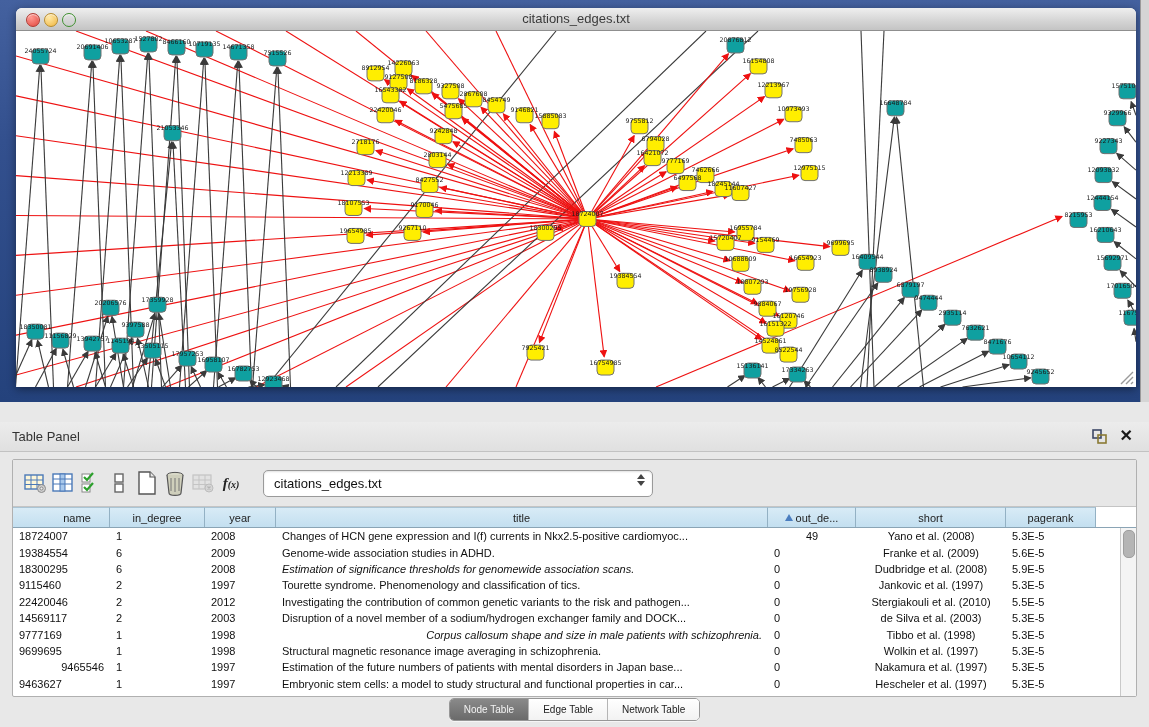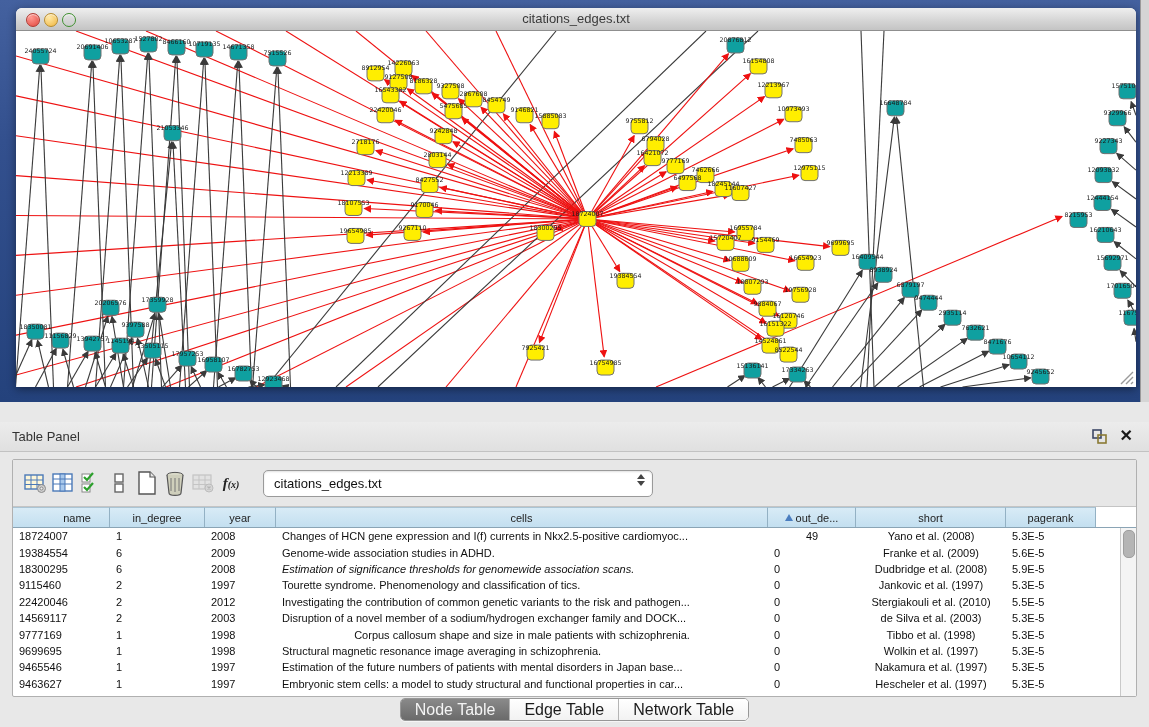--- a/index.html
+++ b/index.html
@@ -91,21 +91,21 @@
   .t-cell{font-size:11px;color:#101010;box-sizing:border-box;padding:0 6px;white-space:nowrap;overflow:hidden;text-overflow:ellipsis;}
   .vscroll{
     position:absolute;right:0;top:21px;bottom:0;width:15px;
     background:#f4f4f4;border-left:1px solid #c9c9c9;
   }
   .vthumb{position:absolute;left:2px;top:2px;width:10px;height:26px;border-radius:5px;background:#b5b5b5;border:1px solid #9e9e9e;cursor:pointer;}
   
   .tabs-wrap{position:absolute;left:0;right:0;top:276px;display:flex;justify-content:center;}
   .seg{display:flex;border:1px solid #979797;border-radius:5px;overflow:hidden;height:21px;background:#fff;box-shadow:0 1px 0 rgba(255,255,255,.6);}
   .seg .tab{
-    font-size:16px;color:#1c1c1c;padding:0 14px;display:flex;align-items:center;cursor:pointer;
+    font-size:10px;color:#1c1c1c;padding:0 14px;display:flex;align-items:center;cursor:pointer;
     border-right:1px solid #b5b5b5;background:linear-gradient(180deg,#ffffff,#f2f2f2);
   }
   .seg .tab:last-child{border-right:none;}
   .seg .tab.sel{background:linear-gradient(180deg,#8a8a8a,#6a6a6a);color:#f4f4f4;}
   
   .statusbar{position:absolute;left:15px;right:0;bottom:0;height:24px;}
   .status-right{position:absolute;right:14px;bottom:5px;display:flex;align-items:center;gap:6px;}
   .status-label{font-size:11px;color:#333;}
   .mem-dot{width:13px;height:13px;border-radius:50%;background:radial-gradient(circle at 35% 30%,#7fdc6e,#33a832);border:1px solid #2a7f29;}
 </style>
@@ -556,21 +556,21 @@
           <div class="hdr-cell" style="width: 97px; padding-left: 32px;">
             <span>name</span>
           </div>
           <div class="hdr-cell" style="width: 95px;">
             <span>in_degree</span>
           </div>
           <div class="hdr-cell" style="width: 71px;">
             <span>year</span>
           </div>
           <div class="hdr-cell" style="width: 492px;">
-            <span>cells</span>
+            <span>title</span>
           </div>
           <div class="hdr-cell" style="width: 88px;">
             <span class="sort-tri"></span>
             <span>out_de...</span>
           </div>
           <div class="hdr-cell" style="width: 150px;">
             <span>short</span>
           </div>
           <div class="hdr-cell" style="width: 90px;">
             <span>pagerank</span>
@@ -628,36 +628,36 @@
             <div class="t-cell" style="width: 71px; text-align: left;">2003</div>
             <div class="t-cell" style="width: 492px; text-align: left;">Disruption of a novel member of a sodium/hydrogen exchanger family and DOCK...</div>
             <div class="t-cell" style="width: 88px; text-align: left;">0</div>
             <div class="t-cell" style="width: 150px; text-align: center;">de Silva et al. (2003)</div>
             <div class="t-cell" style="width: 90px; text-align: left;">5.3E-5</div>
           </div>
           <div class="t-row">
             <div class="t-cell" style="width: 97px; text-align: left;">9777169</div>
             <div class="t-cell" style="width: 95px; text-align: left;">1</div>
             <div class="t-cell" style="width: 71px; text-align: left;">1998</div>
-            <div class="t-cell" style="width: 492px; text-align: center;">Corpus callosum shape and size in male patients with schizophrenia.</div>
+            <div class="t-cell" style="width: 492px; text-align: right; font-style: italic;">Corpus callosum shape and size in male patients with schizophrenia.</div>
             <div class="t-cell" style="width: 88px; text-align: left;">0</div>
             <div class="t-cell" style="width: 150px; text-align: center;">Tibbo et al. (1998)</div>
             <div class="t-cell" style="width: 90px; text-align: left;">5.3E-5</div>
           </div>
           <div class="t-row">
             <div class="t-cell" style="width: 97px; text-align: left;">9699695</div>
             <div class="t-cell" style="width: 95px; text-align: left;">1</div>
             <div class="t-cell" style="width: 71px; text-align: left;">1998</div>
             <div class="t-cell" style="width: 492px; text-align: left;">Structural magnetic resonance image averaging in schizophrenia.</div>
             <div class="t-cell" style="width: 88px; text-align: left;">0</div>
             <div class="t-cell" style="width: 150px; text-align: center;">Wolkin et al. (1997)</div>
             <div class="t-cell" style="width: 90px; text-align: left;">5.3E-5</div>
           </div>
           <div class="t-row">
-            <div class="t-cell" style="width: 97px; text-align: left;">9465546</div>
+            <div class="t-cell" style="width: 97px; text-align: right;">9465546</div>
             <div class="t-cell" style="width: 95px; text-align: left;">1</div>
             <div class="t-cell" style="width: 71px; text-align: left;">1997</div>
             <div class="t-cell" style="width: 492px; text-align: left;">Estimation of the future numbers of patients with mental disorders in Japan base...</div>
             <div class="t-cell" style="width: 88px; text-align: left;">0</div>
             <div class="t-cell" style="width: 150px; text-align: center;">Nakamura et al. (1997)</div>
             <div class="t-cell" style="width: 90px; text-align: left;">5.3E-5</div>
           </div>
           <div class="t-row">
             <div class="t-cell" style="width: 97px; text-align: left;">9463627</div>
             <div class="t-cell" style="width: 95px; text-align: left;">1</div>

